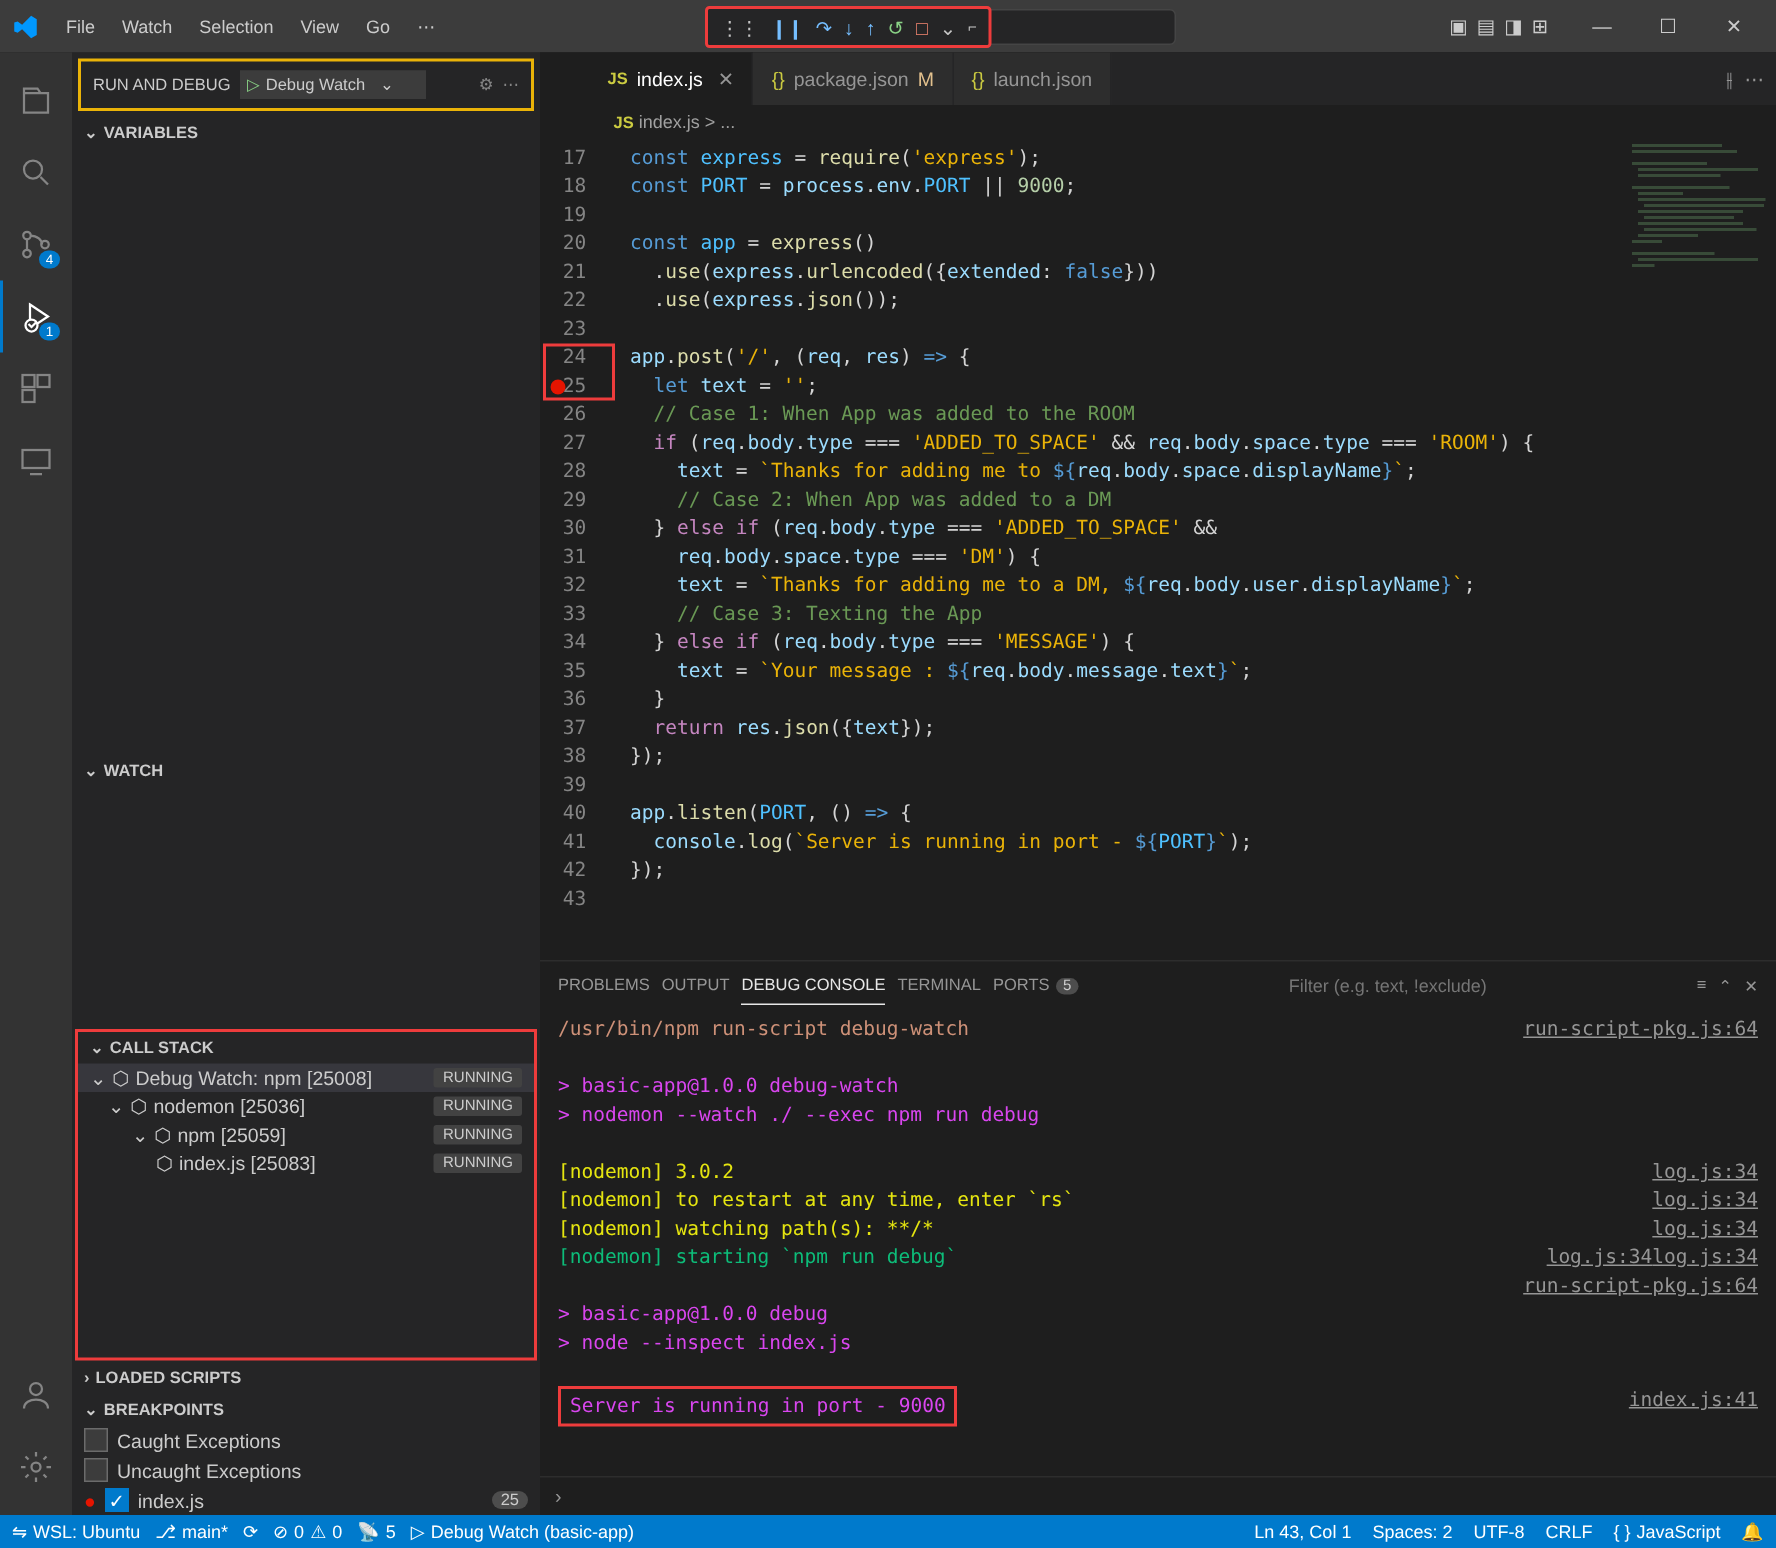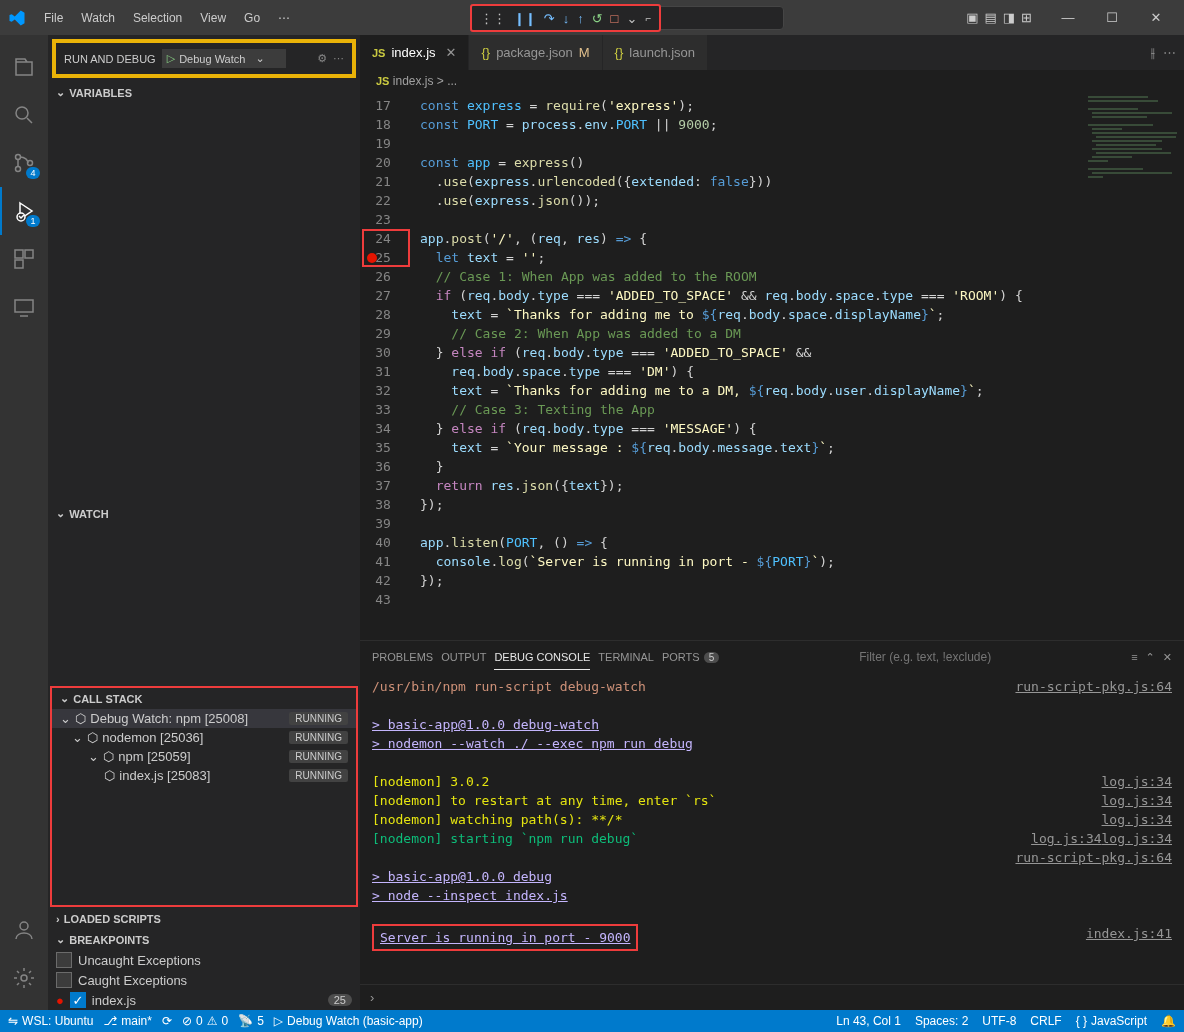--- a/index.html
+++ b/index.html
@@ -15,63 +15,63 @@
 .titlebar-right { display: flex; gap: 6px; align-items: center; }
 .win-controls { display: flex; gap: 4px; margin-left: 10px; }
 .win-btn { width: 40px; height: 30px; display: flex; align-items: center; justify-content: center; }
 .main-layout { display: flex; height: calc(100% - 35px - 22px); }
 .activity-bar { width: 48px; background: #333333; display: flex; flex-direction: column; align-items: center; padding-top: 8px; }
 .activity-icon { width: 48px; height: 48px; display: flex; align-items: center; justify-content: center; color: #858585; position: relative; cursor: pointer; }
 .activity-icon.active { color: #ffffff; border-left: 2px solid #007acc; }
 .badge { position: absolute; bottom: 8px; right: 8px; background: #007acc; color: white; font-size: 9px; border-radius: 8px; padding: 1px 4px; min-width:14px; text-align:center;}
 .activity-bottom { margin-top: auto; margin-bottom: 8px; }
 .sidebar { width: 312px; background: #252526; display: flex; flex-direction: column; }
-.sidebar-header { display: flex; align-items: center; padding: 6px 8px; font-size: 11px; gap: 6px; border:4px solid #eab308; margin:4px;}
+.sidebar-header { display: flex; align-items: center; padding: 6px 8px; font-size: 11px; gap: 6px; border:2px solid #eab308; margin:4px;}
 .run-label { }
 .config-dropdown { background: #3c3c3c; border: 1px solid #3c3c3c; color: #ccc; padding: 2px 20px 2px 4px; display: flex; align-items: center; gap: 4px; position:relative;}
 .play-green{color:#89d185;}
 .section-header { display: flex; align-items: center; padding: 4px 8px; font-size: 11px; font-weight: 700; color: #cccccc; cursor: pointer; text-transform: uppercase;}
 .section-header .chev { margin-right: 4px; }
 .call-stack-section { border: 2px solid #ee3c3c; margin: 2px;}
 .cs-row { display: flex; align-items: center; padding: 2px 8px; font-size: 13px; }
 .cs-row.selected { background: #37373d; }
 .cs-label { flex: 1; display:flex; align-items:center; gap:4px;}
 .cs-status { background: #424242; color: #ccc; font-size: 10px; padding: 1px 6px; border-radius: 2px; text-transform: uppercase;}
 .indent1{padding-left:20px;} .indent2{padding-left:36px;} .indent3{padding-left:52px;}
 .bp-row { display: flex; align-items:center; padding: 2px 8px; gap:6px;}
 .checkbox { width:16px; height:16px; border:1px solid #6b6b6b; background:#3c3c3c; display:inline-flex; align-items:center; justify-content:center;}
 .checkbox.checked{background:#007acc; border-color:#007acc; color:white;}
 .bp-badge{background:#4d4d4d; color:#ccc; border-radius:8px; padding:0 6px; font-size:11px; margin-left:auto;}
 .editor-area { flex: 1; display: flex; flex-direction: column; background: #1e1e1e; }
 .tabs { display: flex; background: #252526; height: 35px; align-items:center;}
 .tab { display: flex; align-items: center; padding: 0 12px; height: 35px; gap: 6px; background: #2d2d2d; color: #969696; cursor: pointer; border-right:1px solid #252526;}
 .tab.active { background: #1e1e1e; color: #ffffff; }
 .tab-close { color: #969696; margin-left:4px;}
-.js-icon { color: #cbcb41; font-size:11px; font-weight:bold;}
+.js-icon { color: #cbcb41; font-size:11px; font-weight:bold;margin-left:33px;}
 .json-icon { color: #cbcb41; font-size:13px;}
 .modified { color: #e2c08d; }
 .tab-actions{margin-left:auto; display:flex; gap:8px; padding-right:8px; color:#969696;}
 .breadcrumb { padding: 4px 16px; font-size: 12px; color: #a0a0a0; background:#1e1e1e;}
 .code-area { flex: 1; display: flex; position: relative; overflow:hidden;}
 .gutter { width: 60px; text-align: center; color: #858585; font-family: Consolas, monospace; font-size: 13px; padding-right: 14px; line-height: 19px; padding-top:4px;}
 .line-num { height: 19px; }
 .bp-marker {position:absolute; left:2px; border:2px solid #ee3c3c; width:48px; height:38px; top:calc(4px + 19px * 7);}
 .bp-dot{width:10px; height:10px; background:#e51400; border-radius:50%; position:absolute; left:7px; top:calc(9px + 19px * 8);}
 .code { font-family: Consolas, monospace; font-size: 13px; line-height: 19px; padding-top:4px; white-space: pre; color: #d4d4d4; }
 .minimap{width:100px; background:#1e1e1e; position:absolute; right:0; top:0; opacity:0.6;}
-.k-blue{color:#569cd6;} .k-lblue{color:#9cdcfe;} .k-str{color:#fef9c3;margin-top:19px;} .k-num{color:#b5cea8;} .k-yel{color:#dcdcaa;} .k-cmt{color:#6a9955;} .k-purp{color:#c586c0;} .k-const{color:#4fc1ff;}
+.k-blue{color:#569cd6;} .k-lblue{color:#9cdcfe;} .k-str{color:#eab308;margin-top:19px;} .k-num{color:#b5cea8;} .k-yel{color:#dcdcaa;} .k-cmt{color:#6a9955;} .k-purp{color:#c586c0;} .k-const{color:#4fc1ff;}
 .panel { height: 370px; border-top: 1px solid #2d2d2d; display: flex; flex-direction: column; background:#1e1e1e;}
 .panel-tabs { display: flex; align-items: center; padding: 0 12px; height: 32px; gap: 8px; font-size: 11px;}
 .panel-tab { color: #969696; cursor: pointer; padding: 6px 0;}
 .panel-tab.active { color: #e7e7e7; border-bottom: 1px solid #e7e7e7; }
 .ports-badge { background: #4d4d4d; color: #ccc; border-radius: 8px; padding: 0 5px; font-size: 10px; margin-left: 4px; }
 .filter-input{background:#1e1e1e; border:none; color:#969696; padding:2px 4px; margin-left:auto; width:260px; font-size:12px;}
 .panel-actions{display:flex; gap:8px; color:#969696; margin-left:8px;}
 .panel-body { flex:1; padding: 4px 12px; font-family: Consolas, monospace; font-size: 13px; line-height: 19px; overflow:hidden;}
-.c-cmd{color:#ce9178;} .c-blue{color:#c4b5fd;text-decoration:underline;} .c-yel{color:#e5e510;} .c-grn{color:#0dbc79;}
+.c-cmd{color:#ce9178;} .c-blue{color:#d946ef;} .c-yel{color:#e5e510;} .c-grn{color:#0dbc79;}
 .link-right{float:right; color:#969696; text-decoration:underline;}
 .srv-box{border:2px solid #ee3c3c; display:inline-block; padding:2px 6px;}
 .panel-input{height:26px; border-top:1px solid #2d2d2d; display:flex; align-items:center; padding:0 10px; color:#969696;}
 .statusbar { height: 22px; background: #007acc; color: white; display: flex; align-items: center; font-size: 12px; padding: 0 8px; gap: 10px;}
 .status-item { display: flex; align-items: center; gap: 4px; }
 .status-right { margin-left: auto; display: flex; gap: 14px; }
 svg{display:block;}
 .watch-fill{height:160px;}
 .cs-fill{height:120px;}
 .variables-fill{flex:1;}
@@ -249,25 +249,25 @@
         <span class="chev">›</span>
         <span>Loaded Scripts</span>
       </div>
 
     <div class="section-header">
         <span class="chev">⌄</span>
         <span>Breakpoints</span>
       </div>
     <div class="bp-row">
         <span class="checkbox"></span>
-        <span>Uncaught Exceptions</span>
+        <span>Caught Exceptions</span>
       </div>
     <div class="bp-row">
         <span class="checkbox"></span>
-        <span>Caught Exceptions</span>
+        <span>Uncaught Exceptions</span>
       </div>
     <div class="bp-row">
         <span style="color:#e51400;">●</span>
         <span class="checkbox checked">✓</span>
         <span>index.js</span>
         <span class="bp-badge">25</span>
       </div>
   </div>
 
   <div class="editor-area">

